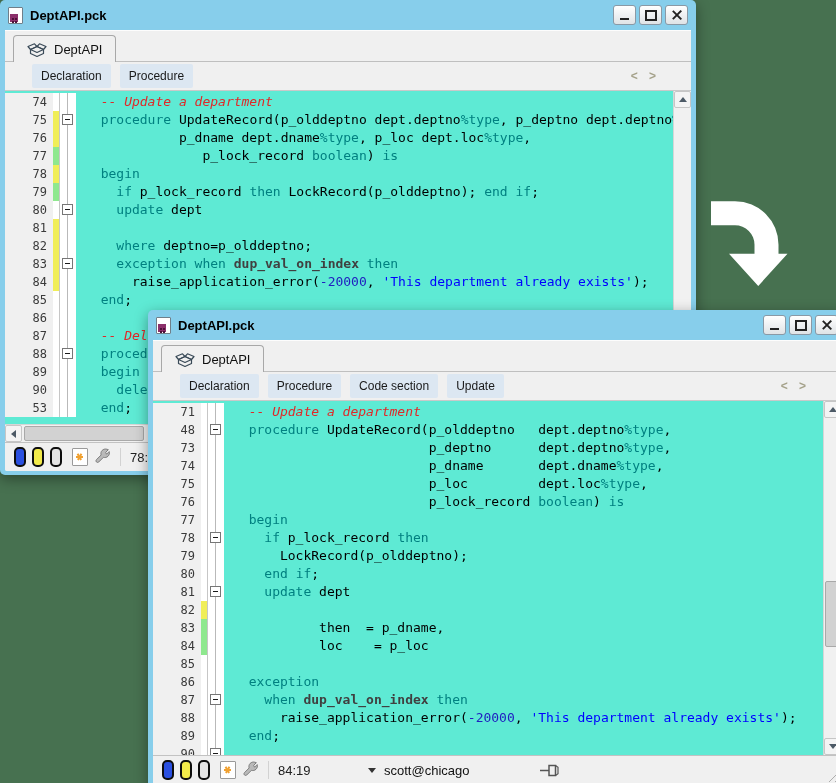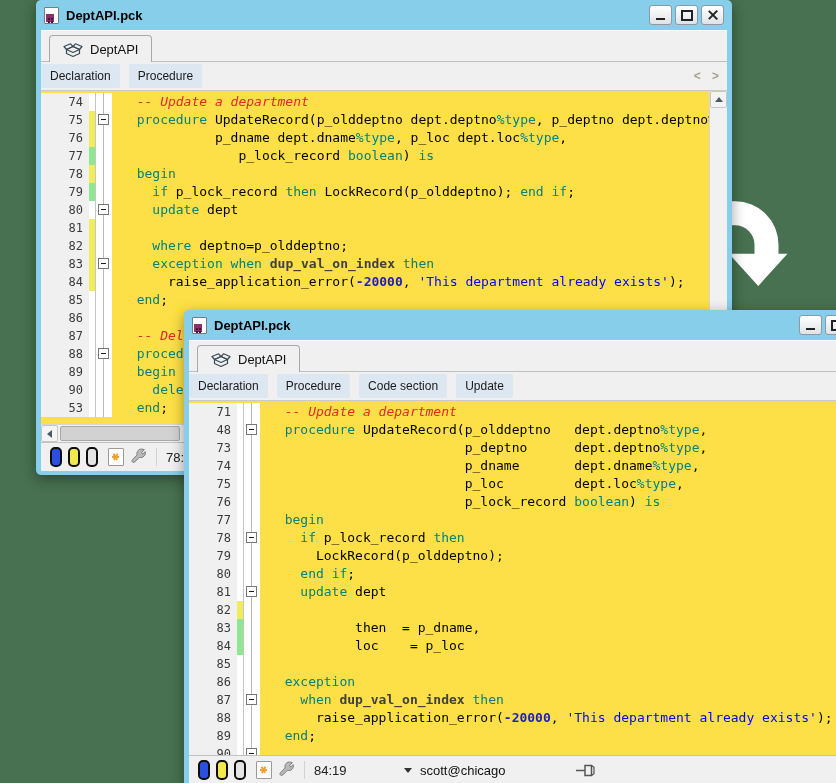--- a/index.html
+++ b/index.html
@@ -1,19 +1,19 @@
 <!DOCTYPE html>
 <html><head>
 <meta charset="utf-8">
 <style>
   html,body{margin:0;padding:0;}
   body{width:836px;height:783px;position:relative;overflow:hidden;background:#477150;font-family:"Liberation Sans",sans-serif;}
 
   
-  .window{position:absolute;background:#87ceeb;border-radius:5px;padding:0 5px 5px 5px;box-shadow:0 4px 14px rgba(0,0,0,.38);margin-left:36px;}
+  .window{position:absolute;background:#87ceeb;border-radius:5px;padding:0 5px 5px 5px;box-shadow:0 4px 14px rgba(0,0,0,.38);}
   #win-back{left:0;top:0;width:686px;height:470px;}
   #win-front{left:148px;top:310px;width:688px;height:473px;}
   .titlebar{height:30px;display:flex;align-items:center;gap:7px;padding:0 3px;}
   .title{font-weight:bold;font-size:13px;color:#000;}
   .controls{margin-left:auto;display:flex;gap:3px;}
   .wbtn{width:21px;height:18px;background:linear-gradient(#ffffff,#dfe3e6);border:1px solid #8a99a5;border-radius:3px;display:flex;align-items:center;justify-content:center;cursor:default;}
   .g-min{width:9px;height:2px;background:#222;margin-top:8px;}
   .g-max{width:8px;height:7px;border:2px solid #222;}
   .g-close{position:relative;width:10px;height:10px;}
   .g-close::before,.g-close::after{content:"";position:absolute;left:4px;top:-1px;width:2.4px;height:12px;background:#222;}
@@ -22,41 +22,41 @@
 
   .tdoc{width:13px;height:15px;background:#fff;border:1px solid #6f7f8a;border-radius:1px;position:relative;}
   .tdoc::before{content:"";position:absolute;left:1px;bottom:1px;width:8px;height:8px;background:#8b2f6a;}
   .tdoc::after{content:"";position:absolute;left:3px;bottom:3px;width:1.5px;height:1.5px;background:#4d1038;box-shadow:3px 0 #4d1038,0 3px #4d1038,3px 3px #4d1038;}
 
   .client{background:#f0f0f0;height:calc(100% - 30px);display:flex;flex-direction:column;overflow:hidden;border-top:1px solid #fdfdfd;border-radius:0 0 2px 2px;justify-content:flex-end;}
 
   .tabstrip{height:30px;border-bottom:1px solid #bfbfbf;position:relative;flex:0 0 auto;}
   .doctab{position:absolute;left:8px;bottom:-1px;height:26px;display:flex;align-items:center;gap:7px;padding:0 13px;background:#f0f0f0;border:1px solid #a8a8a8;border-bottom:none;border-radius:4px 4px 0 0;font-size:13px;color:#111;}
 
-  .toolbar{height:28px;display:flex;align-items:center;gap:9px;padding:0 0;flex:0 0 auto;}
+  .toolbar{height:28px;display:flex;align-items:center;gap:9px;padding:0 27px;flex:0 0 auto;}
   .tbtn{background:#dce7f2;border:0;border-radius:2px;padding:5px 9px;font-family:"Liberation Sans",sans-serif;font-size:12px;color:#1a1a1a;}
   .nav{margin-left:auto;color:#a5a28a;font-size:12px;font-weight:bold;letter-spacing:4px;padding-right:4px;}
 
   
-  .editor{flex:1 1 auto;background:#fde047;position:relative;overflow:hidden;border-top:1px solid #c9c9c9;}
+  .editor{flex:1 1 auto;background:#5eead4;position:relative;overflow:hidden;border-top:1px solid #c9c9c9;}
   .rows{padding-top:2px;}
   .code-row{display:flex;height:18px;}
   .ln{width:42px;flex:0 0 auto;background:#f0f0f0;text-align:right;padding-right:6px;font:12px/18px "DejaVu Sans Mono",monospace;color:#3a3a3a;}
   .mk{width:6px;flex:0 0 auto;background:#fff;border-right:1px solid #c6c6c6;}
   .mk.y{background:#f0ee58;}
   .mk.g{background:#8fe88f;}
   .fd{width:16px;flex:0 0 auto;position:relative;background:#fff;}
   .fd::before{content:"";position:absolute;left:7px;top:0;bottom:0;width:1px;background:#b9b9b9;}
   .fbox{position:absolute;left:2px;top:3px;width:11px;height:11px;background:#fff;border:1px solid #767676;box-sizing:border-box;}
   .fbox::after{content:"";position:absolute;left:2px;top:4px;width:5px;height:1px;background:#1a1a1a;}
   .txt{white-space:pre;font:13px/18px "DejaVu Sans Mono",monospace;color:#000;padding-left:9px;}
   .txt .k{color:#008080;}
   .txt .c{color:#e02828;font-style:italic;}
   .txt .s{color:#0000ff;}
-  .txt .n{color:#2020c0;font-weight:bold;}
+  .txt .n{color:#2020c0;}
   .txt .b{font-weight:bold;color:#404040;}
 
   
   .vscroll{position:absolute;top:0;right:0;bottom:0;width:17px;background:#f1f1f1;border-left:1px solid #d6d6d6;}
   .sbtn{width:17px;height:17px;background:#f4f4f4;border:1px solid #c6c6c6;box-sizing:border-box;border-radius:2px;display:flex;align-items:center;justify-content:center;}
   .sbtn.bottom{position:absolute;bottom:0;}
   .tri-up{width:0;height:0;border-left:4px solid transparent;border-right:4px solid transparent;border-bottom:5px solid #4d5a66;}
   .tri-down{width:0;height:0;border-left:4px solid transparent;border-right:4px solid transparent;border-top:5px solid #4d5a66;}
   .tri-left{width:0;height:0;border-top:4px solid transparent;border-bottom:4px solid transparent;border-right:5px solid #4d5a66;}
   .vthumb{position:absolute;left:1px;right:1px;background:#d2d2d2;border:1px solid #a9a9a9;border-radius:2px;}

